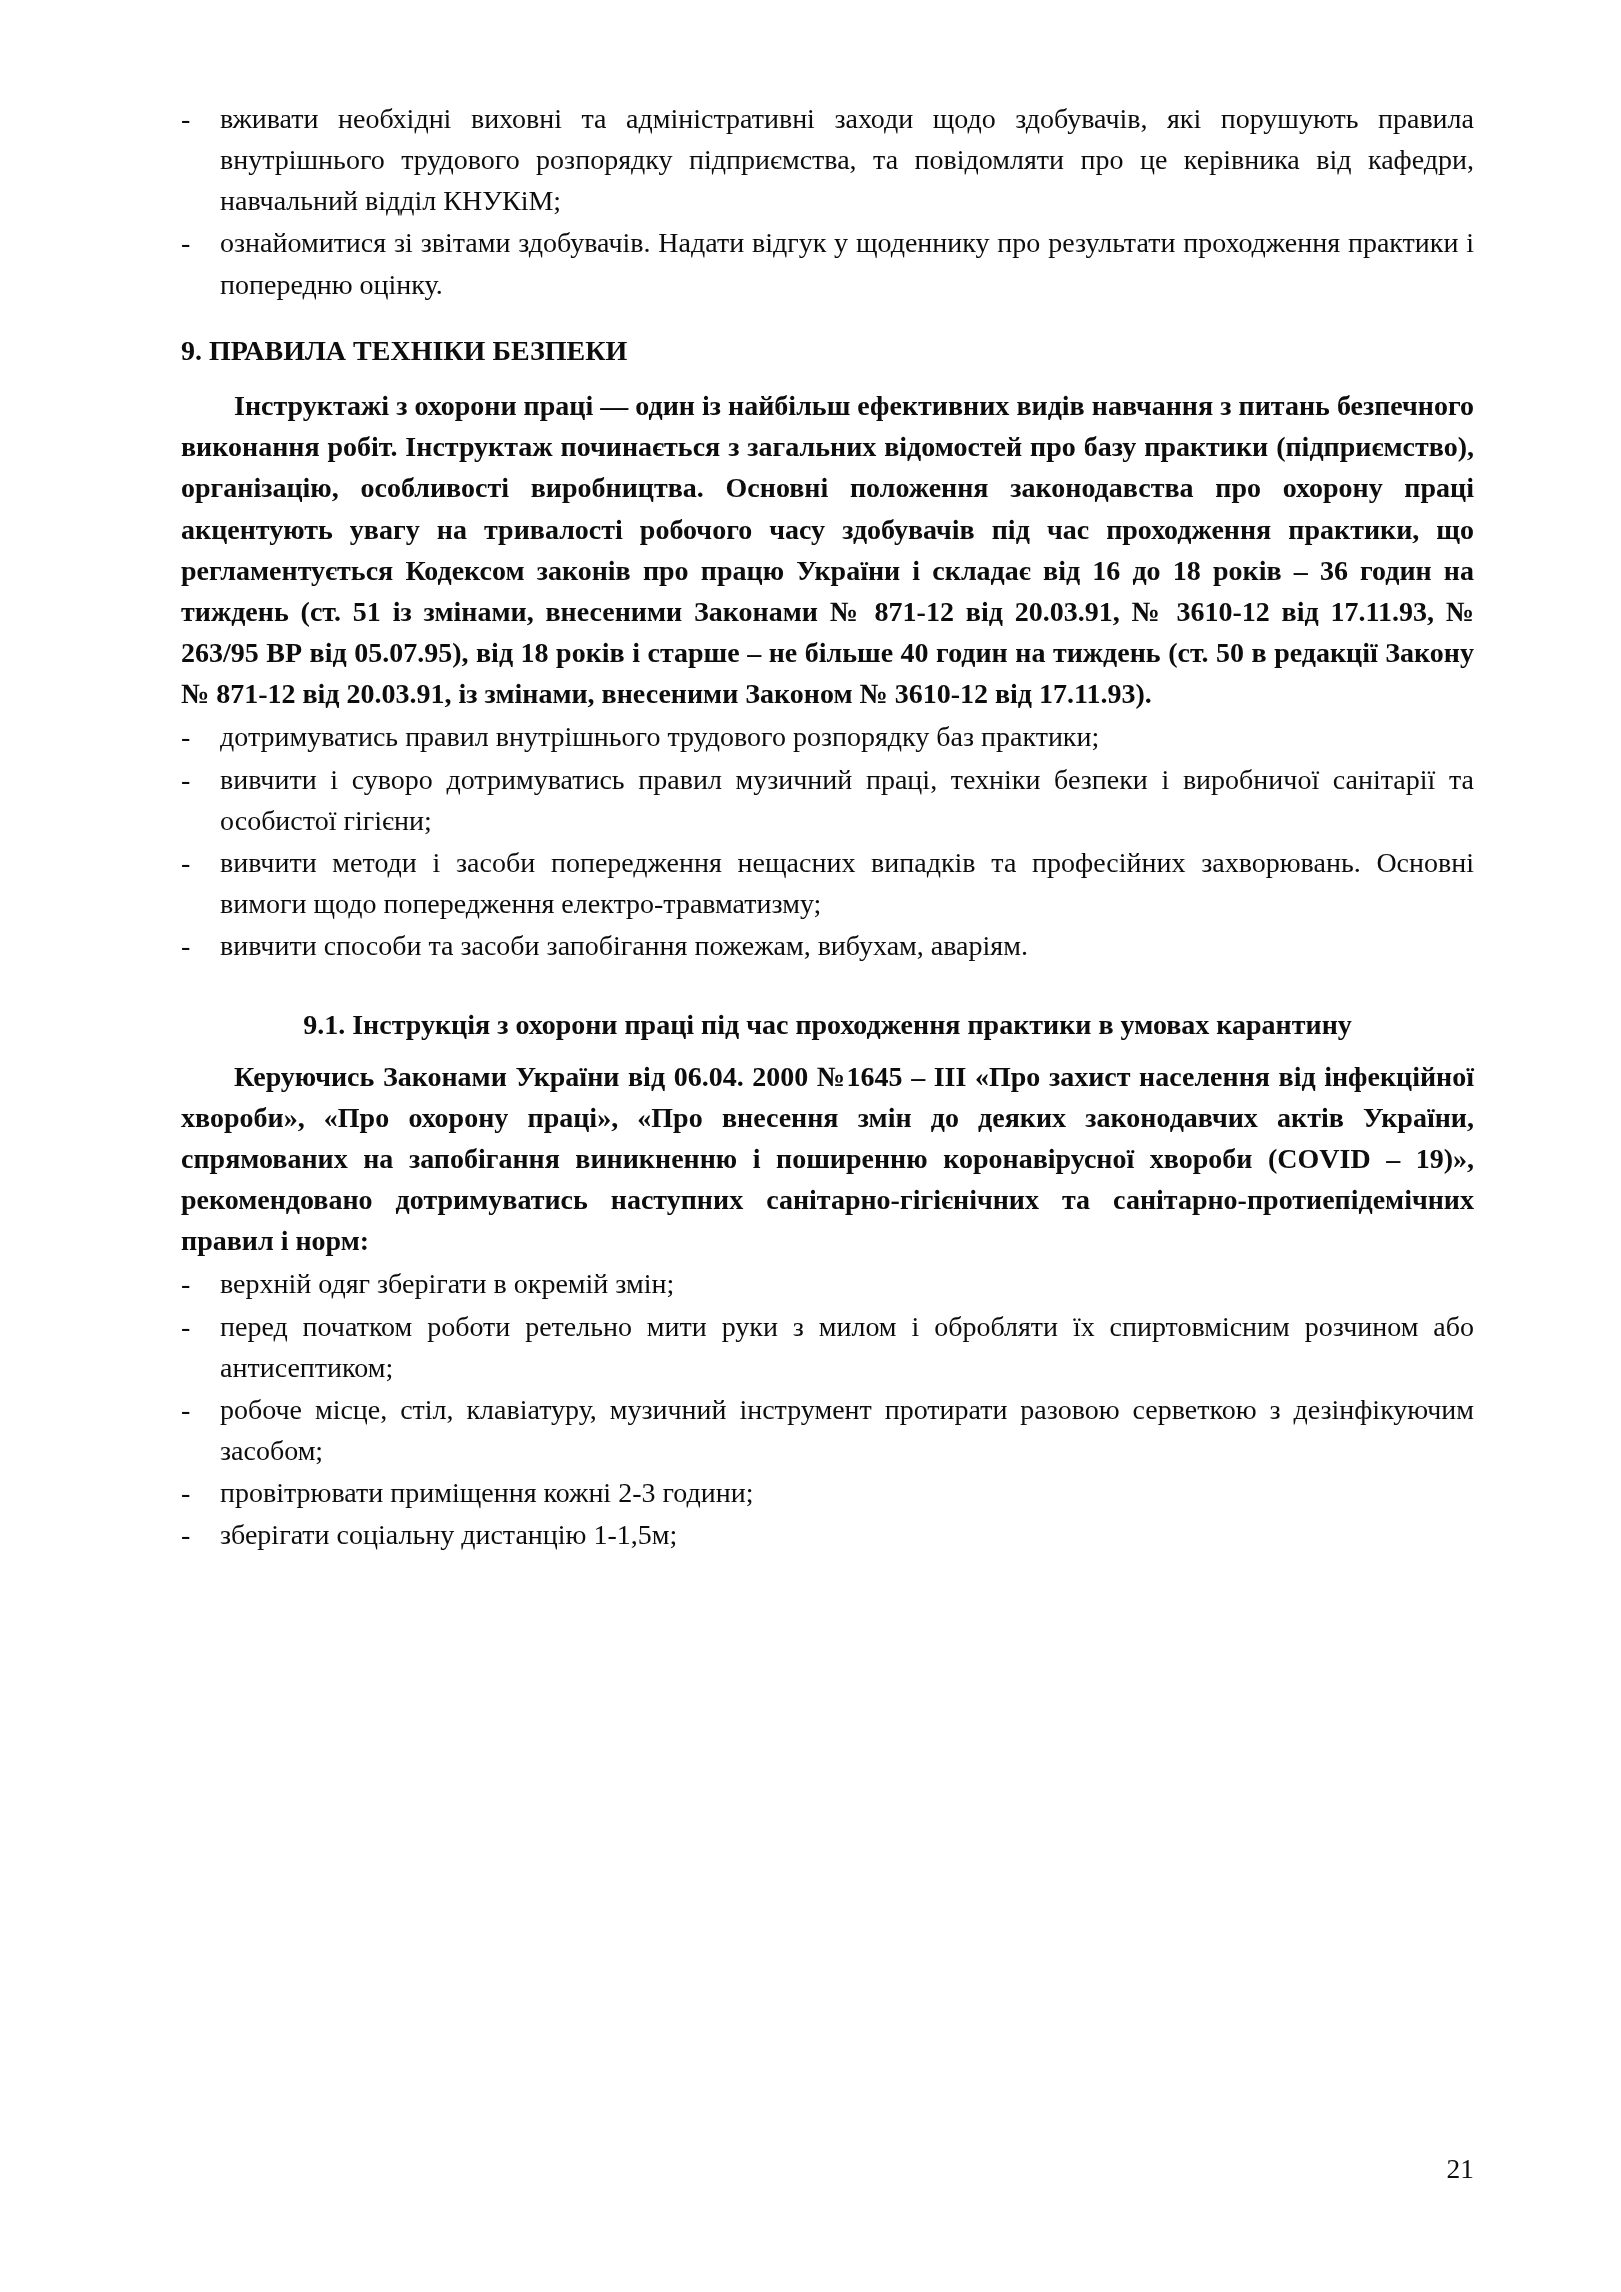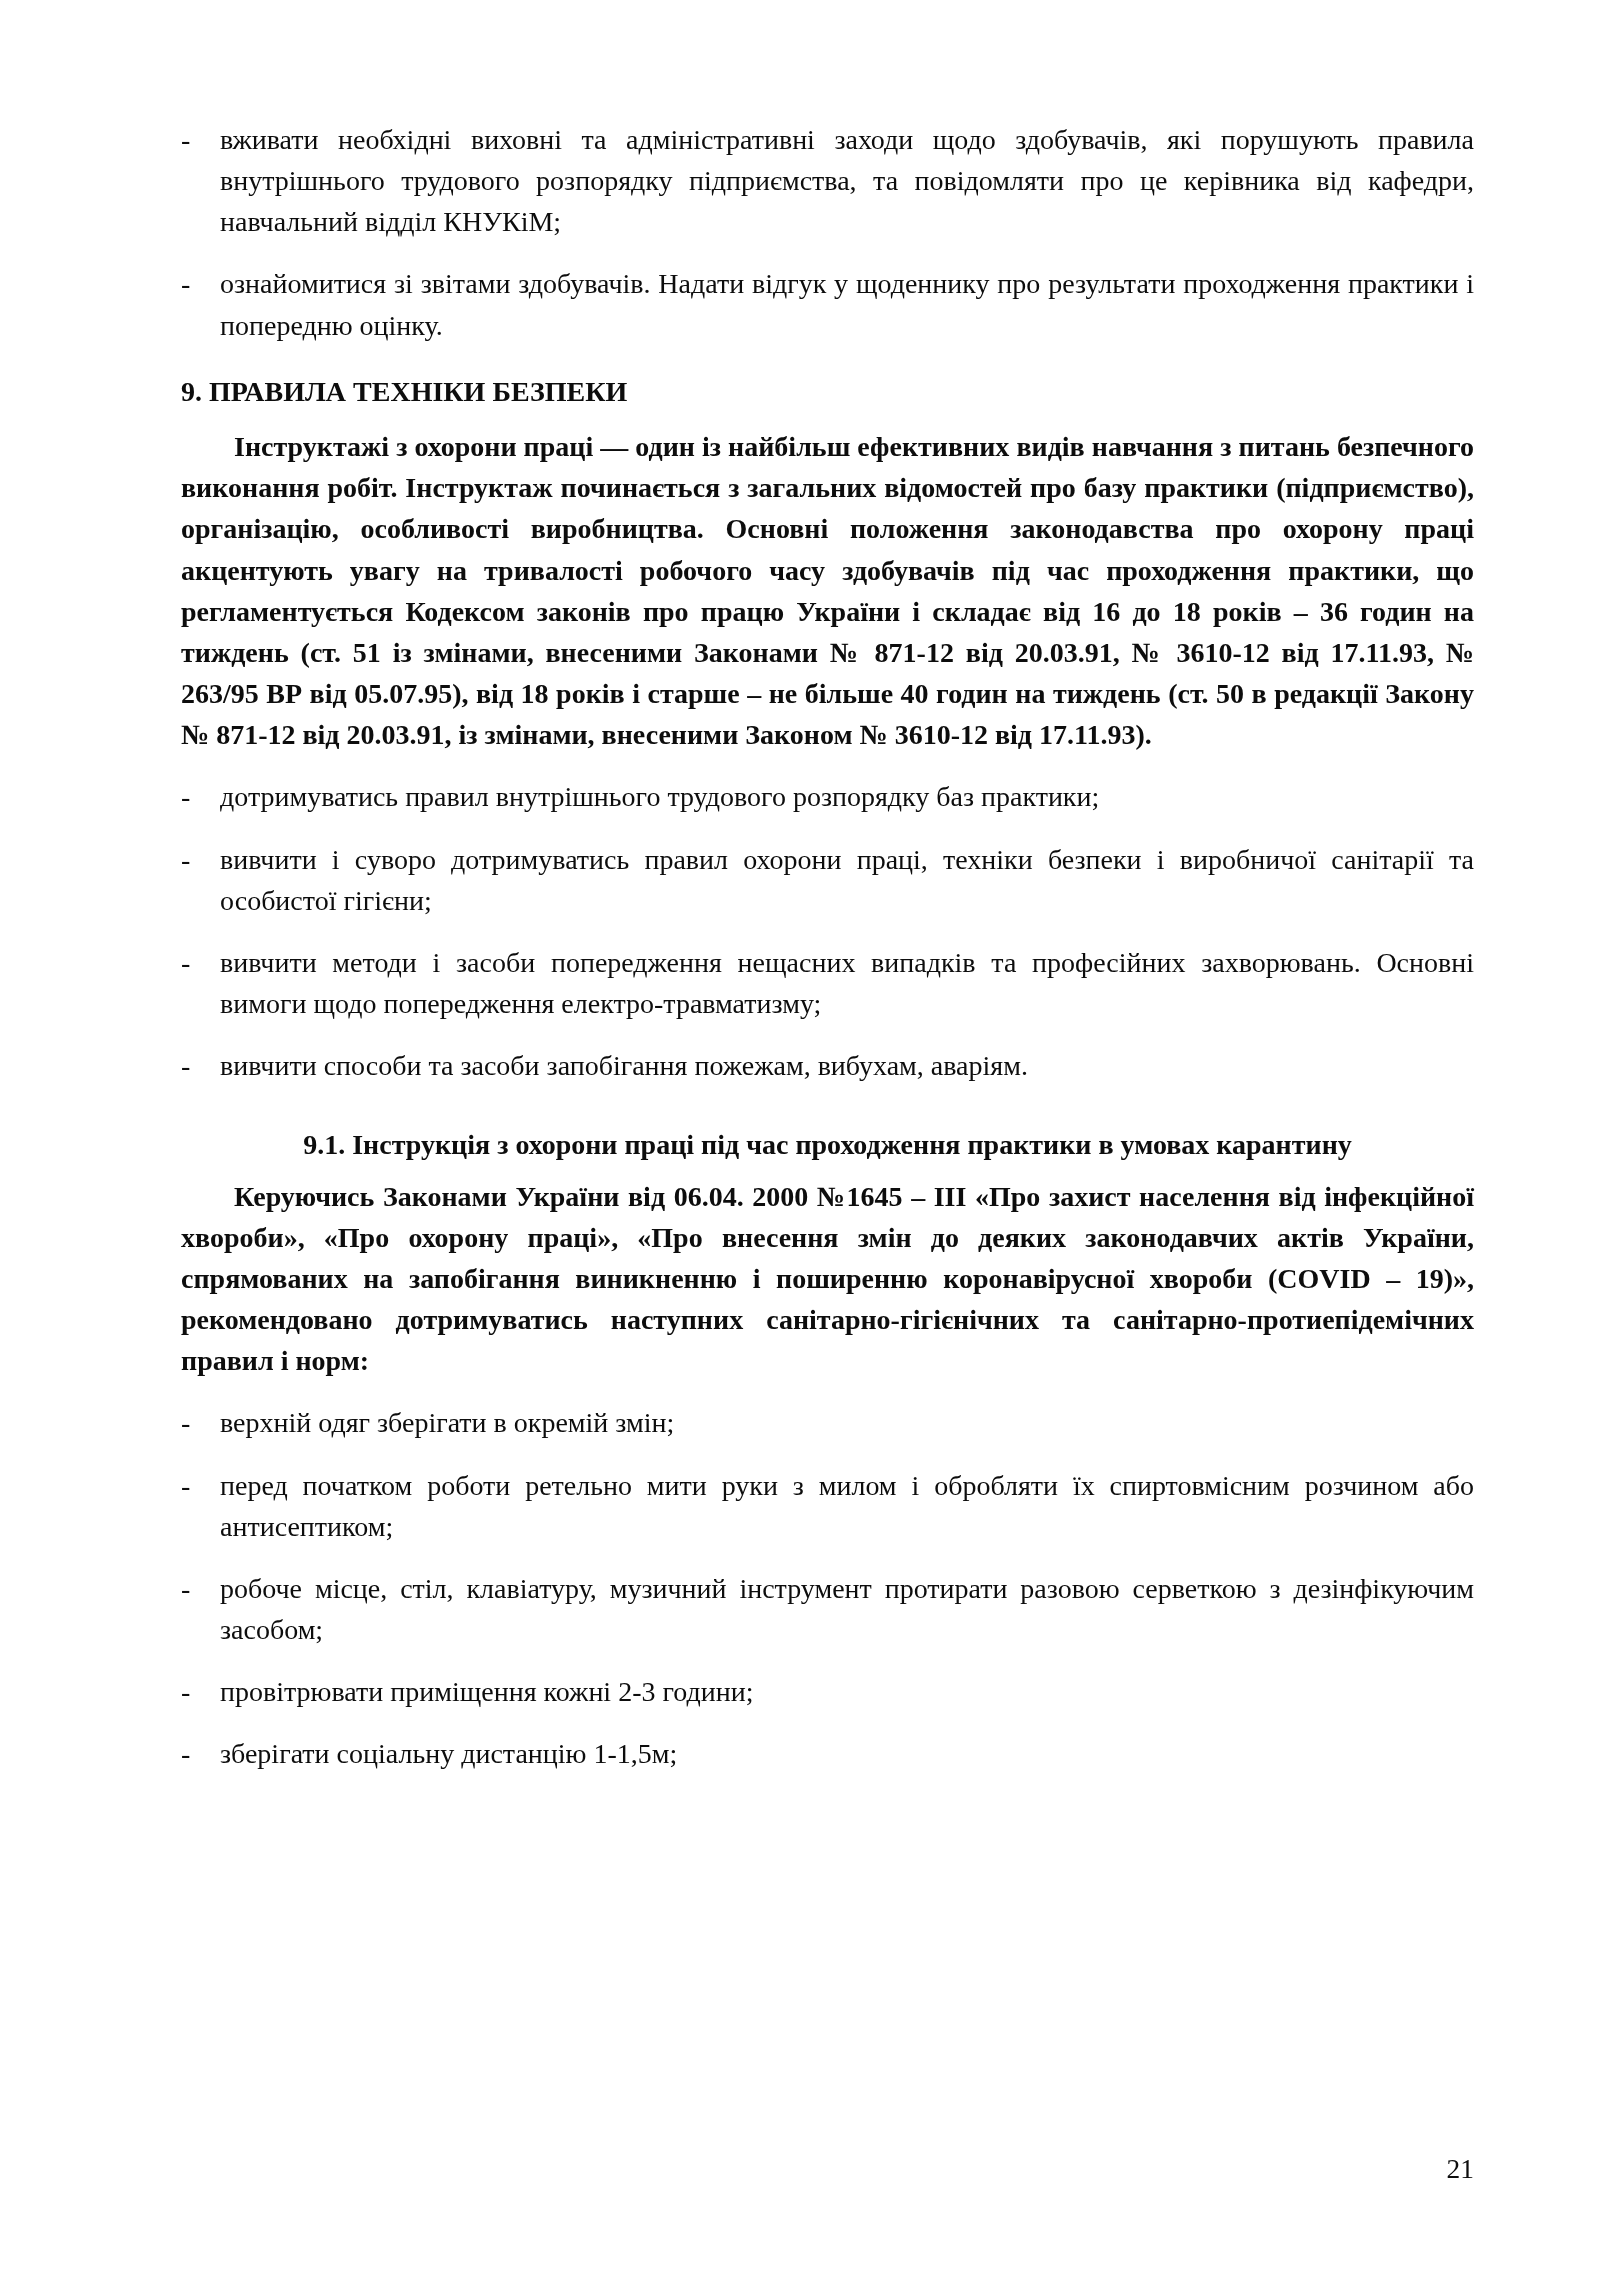--- a/index.html
+++ b/index.html
@@ -54,21 +54,20 @@
     margin: 0 0 1px 0;
     text-align: justify;
   }
   ul.dash-list > li .dash {
     position: absolute;
     left: 0;
     top: 0;
   }
   ul.dash-list > li .txt {
     display: block;
-    margin-top: 21px;
   }
   .page-number {
     position: absolute;
     right: 147px;
     bottom: 108px;
     font-size: 27.4px;
     font-family: "Liberation Serif", "DejaVu Serif", serif;
     margin-top: 28px;
   }
 </style>
@@ -94,21 +93,21 @@
     <p class="para">Інструктажі з охорони праці — один із найбільш ефективних видів навчання з питань безпечного виконання робіт. Інструктаж починається з загальних відомостей про базу практики (підприємство), організацію, особливості виробництва. Основні положення законодавства про охорону праці акцентують увагу на тривалості робочого часу здобувачів під час проходження практики, що регламентується Кодексом законів про працю України і складає від 16 до 18 років – 36 годин на тиждень (ст. 51 із змінами, внесеними Законами № 871-12 від 20.03.91, № 3610-12 від 17.11.93, № 263/95 ВР від 05.07.95), від 18 років і старше – не більше 40 годин на тиждень (ст. 50 в редакції Закону № 871-12 від 20.03.91, із змінами, внесеними Законом № 3610-12 від 17.11.93).</p>
 
 
     <ul class="dash-list">
       <li>
         <span class="dash">-</span>
         <span class="txt">дотримуватись правил внутрішнього трудового розпорядку баз практики;</span>
       </li>
       <li>
         <span class="dash">-</span>
-        <span class="txt">вивчити і суворо дотримуватись правил охорони праці, техніки безпеки і виробничої санітарії та особистої гігієни;</span>
+        <span class="txt">вивчити і суворо дотримуватись правил музичний праці, техніки безпеки і виробничої санітарії та особистої гігієни;</span>
       </li>
       <li>
         <span class="dash">-</span>
         <span class="txt">вивчити методи і засоби попередження нещасних випадків та професійних захворювань. Основні вимоги щодо попередження електро-травматизму;</span>
       </li>
       <li>
         <span class="dash">-</span>
         <span class="txt">вивчити способи та засоби запобігання пожежам, вибухам, аваріям.</span>
       </li>
     </ul>

